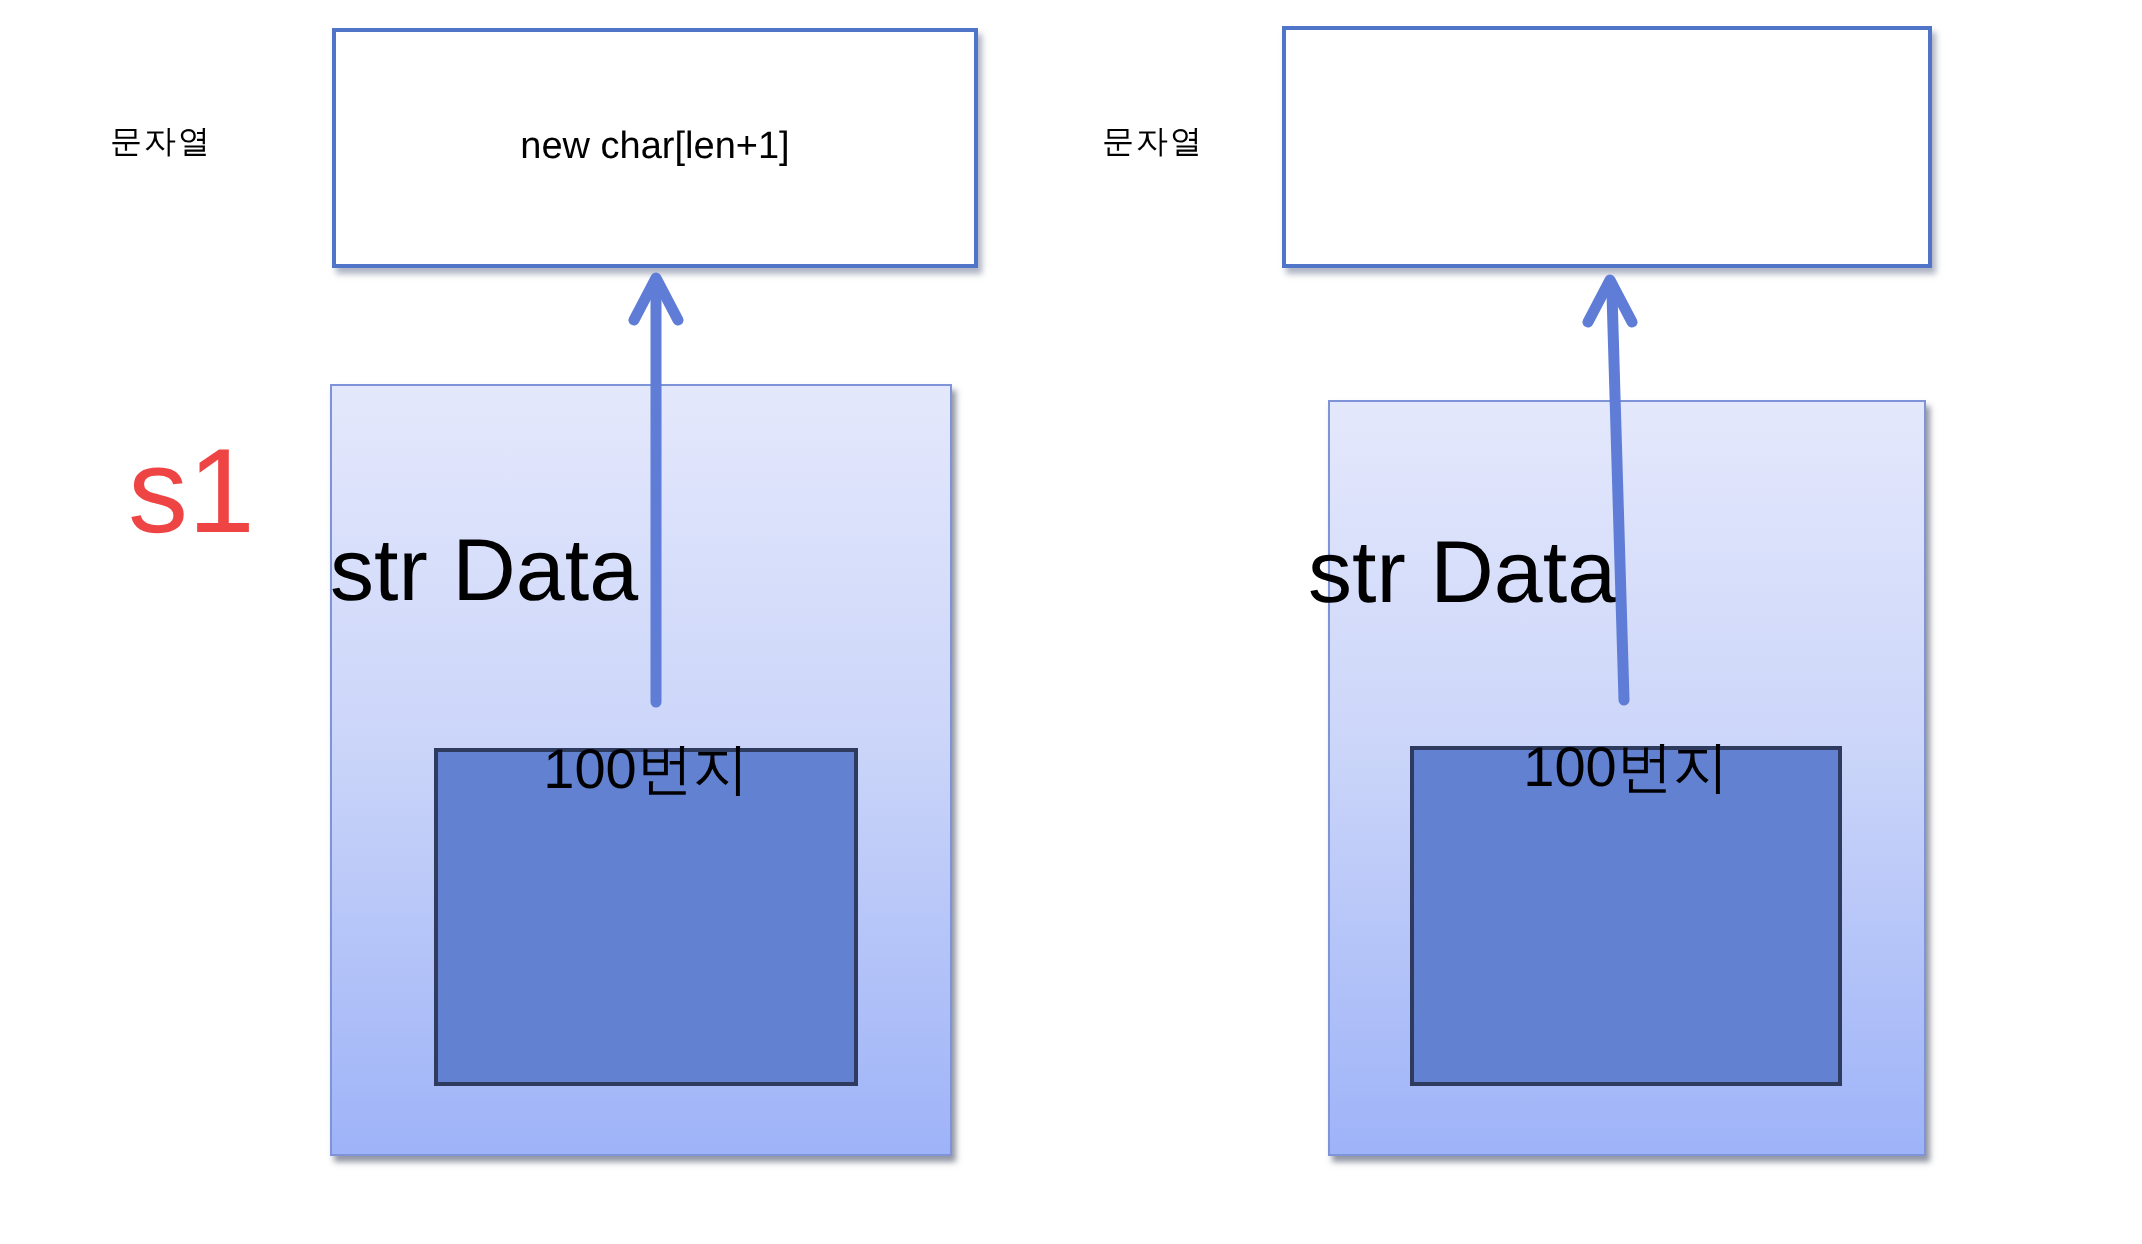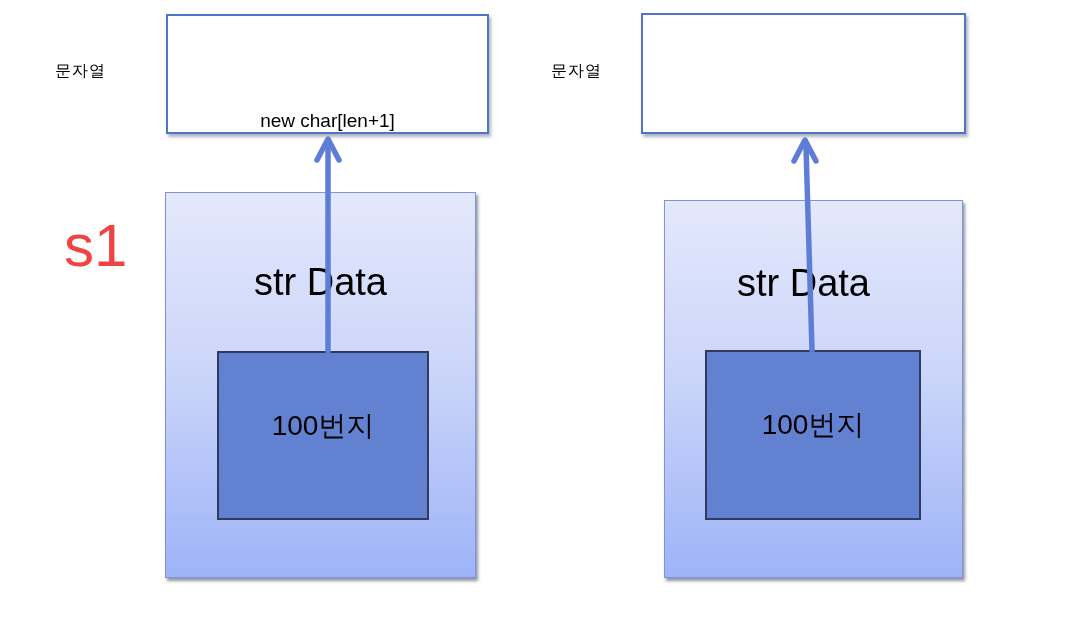--- a/index.html
+++ b/index.html
@@ -16,21 +16,21 @@
     color: #000000;
     overflow: hidden;
   }
   
   .heap-box {
     position: absolute;
     background: #ffffff;
     border: 2.5px solid #4f74c8;
     box-shadow: 2px 3px 3px rgba(110, 118, 145, 0.55);
     display: flex;
-    align-items: flex-end;
+    align-items: center;
     justify-content: center;
     font-size: 19px;
     box-sizing: border-box;
   }
   .heap-box-left  { left: 166px; top: 14px;  width: 323px; height: 120px; }
   .heap-box-right { left: 641px; top: 13px;  width: 325px; height: 121px; }
 
   
   .stack-box {
     position: absolute;
@@ -41,24 +41,25 @@
   }
   .stack-box-left  { left: 165px; top: 192px; width: 311px; height: 386px; }
   .stack-box-right { left: 664px; top: 200px; width: 299px; height: 378px; }
 
   
   .inner-box {
     position: absolute;
     background: #6381d1;
     border: 2px solid #2e3a5e;
     display: flex;
-    align-items: center;
+    align-items: flex-start;
     justify-content: center;
     font-size: 28px;
     box-sizing: border-box;
+    margin-top: 23px;
   }
   .inner-box-left  { left: 217px; top: 351px; width: 212px; height: 169px; }
   .inner-box-right { left: 705px; top: 350px; width: 216px; height: 170px; }
   .inner-box .addr { position: relative; top: -10px; }
 
   
   .ptr-label {
     position: absolute;
     font-size: 16px;
     letter-spacing: 1px;
@@ -72,22 +73,21 @@
     font-size: 60px;
     line-height: 1.0;
     color: #ef4444;
     white-space: nowrap;
   }
   .var-name-left  { left: 64px;  top: 216px; }
   .var-name-right { left: 555px; top: 246px; }
 
   .obj-label {
     position: absolute;
-    font-size: 38px;
-    text-align: center;
+    font-size: 44px;
     white-space: nowrap;
   }
   .obj-label-left  { left: 165px; width: 311px; top: 261px; }
   .obj-label-right { left: 654px; width: 299px; top: 262px; }
 
   .arrows-layer {
     position: absolute;
     left: 0;
     top: 0;
     z-index: 5;

